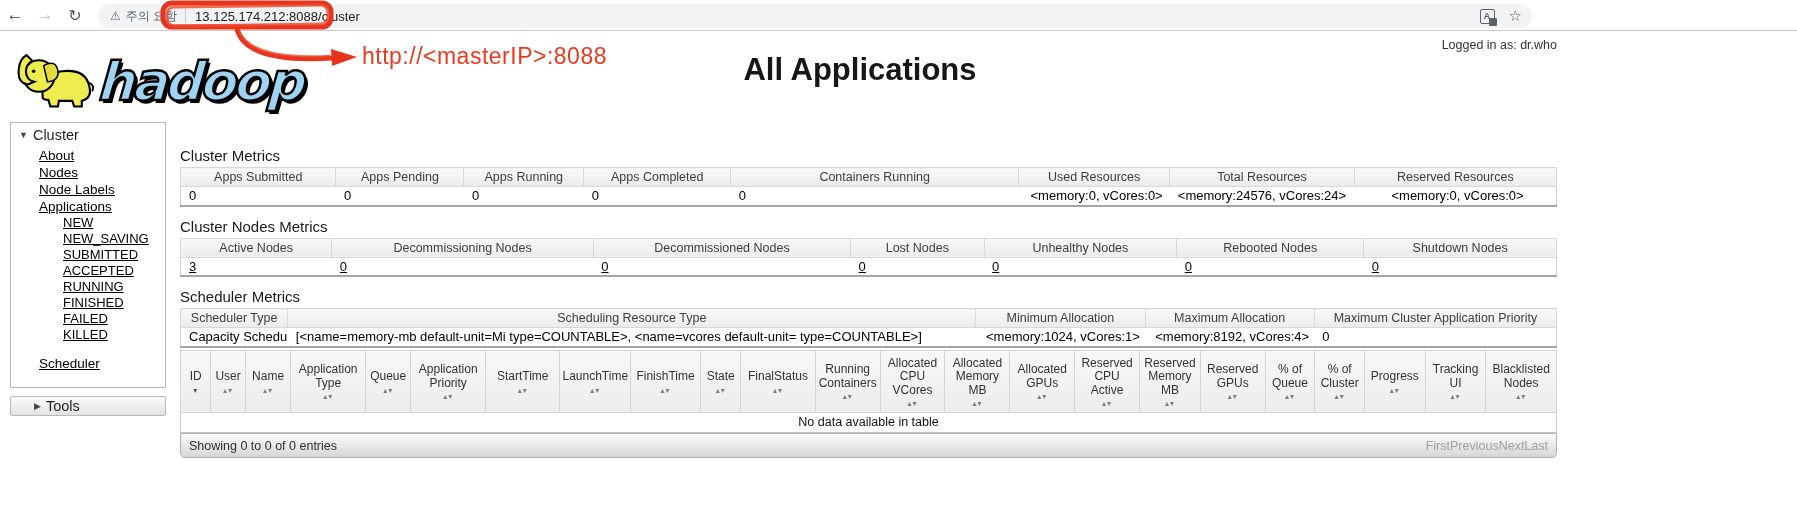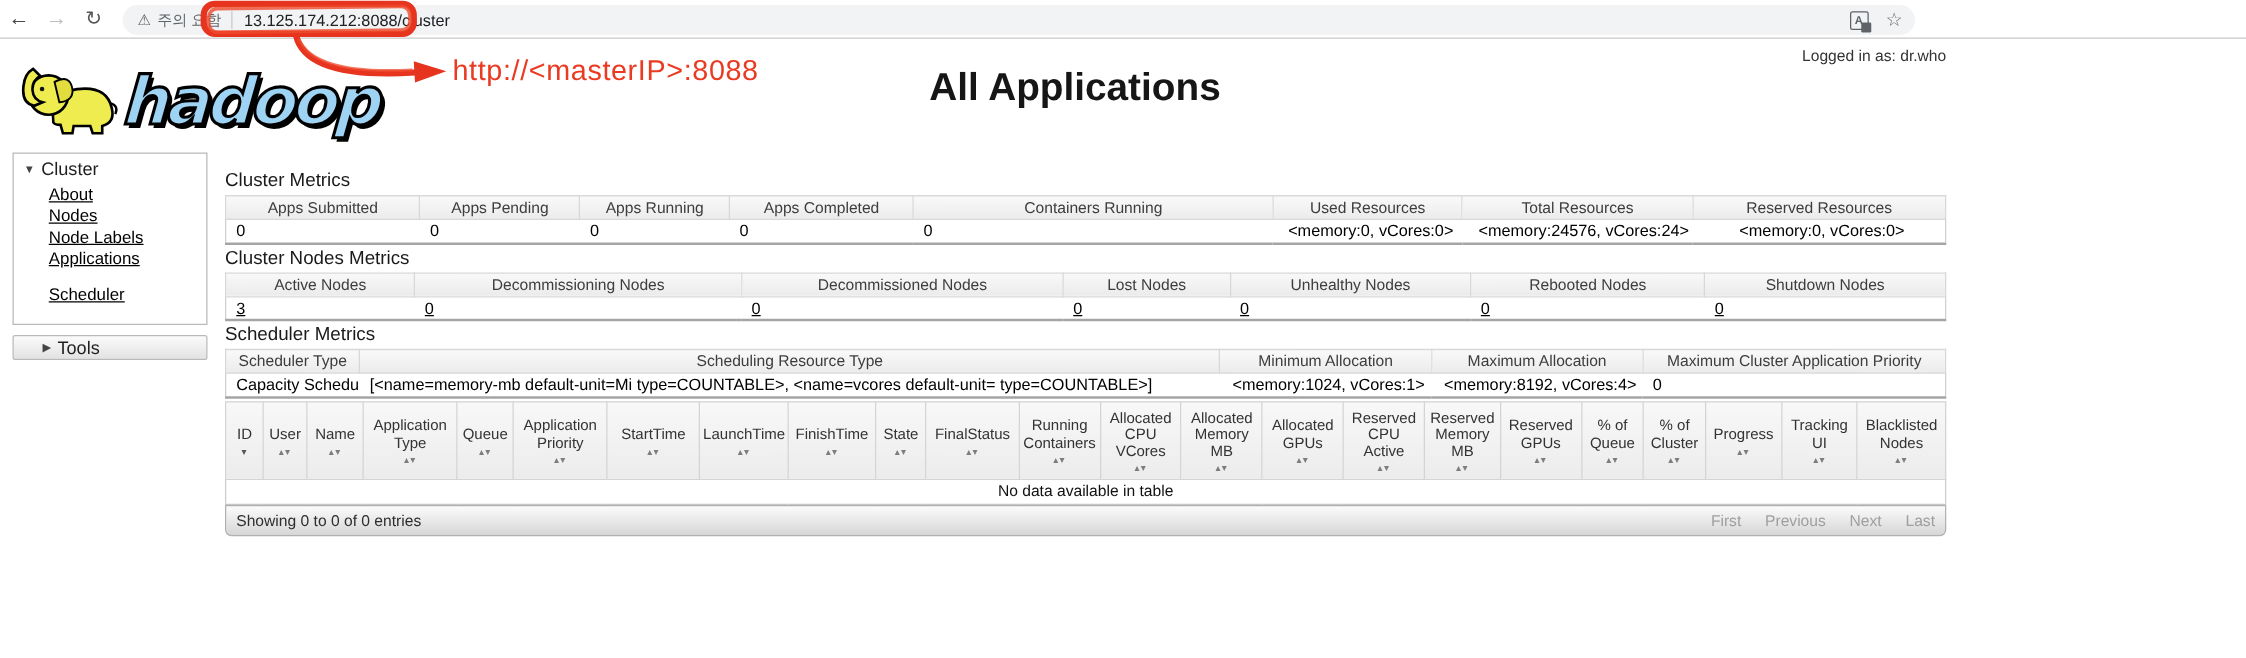--- a/index.html
+++ b/index.html
@@ -48,21 +48,21 @@
   .nav-link { display:block; font-size:13.5px; color:#000; text-decoration:underline;
     margin:1px 0 2px 28px; line-height:15px; cursor:pointer; width:fit-content; }
   .lvl2-wrap .nav-link { margin-left:52px; font-size:13px; line-height:14px; }
   .sched { margin-top:14px; }
   .tools-bar { margin-top:8px; height:20px; line-height:19px; border:1px solid #b9b9b9;
     background:linear-gradient(#fbfbfb,#e2e2e2); font-size:14.5px; color:#1f1f1f;
     padding-left:23px; border-radius:2px; cursor:pointer; }
 
   
   .main { position:absolute; left:180px; top:136px; width:1377px; }
-  .section-h { font-size:15px; color:#1a1a1a; margin:0 0 3px 0; }
+  .section-h { font-size:15px; color:#1a1a1a; margin:11px 0 3px 0; }
   table { border-collapse:collapse; width:100%; table-layout:fixed; }
   .mtable { border:1px solid #cfcfcf; border-bottom:2px solid #a5a5a5; margin-bottom:2px; }
   .mtable th { background:linear-gradient(#f9f9f9,#ebebeb); border:1px solid #d8d8d8;
     font-size:12.5px; font-weight:normal; color:#3d3d3d; height:19px; padding:1px 3px;
     text-align:center; white-space:nowrap; overflow:hidden; }
   .mtable td { font-size:13px; color:#000; height:19px; padding:1px 3px 1px 8px;
     text-align:left; white-space:nowrap; overflow:hidden; }
   .val-link { text-decoration:underline; cursor:pointer; }
 
   
@@ -83,21 +83,21 @@
   .tbl-sched th:nth-child(5){width:17.6%}
 
   
   .dt-bar { height:26px; background:linear-gradient(#fbfbfb,#d6d6d6); border:1px solid #b1b1b1;
     display:flex; align-items:center; padding:0 8px; font-size:12.5px; color:#2e2e2e; }
   .dt-top { border-radius:5px 5px 0 0; margin-top:8px; }
   .dt-bottom { border-radius:0 0 5px 5px; height:25px; }
   .len-select { margin:0 5px; width:48px; height:19px; font-size:12px; }
   .dt-search { margin-left:auto; display:flex; align-items:center; }
   .search-input { width:120px; height:17px; border:1px solid #9e9e9e; margin-left:6px; background:#fff; }
-  .paging { margin-left:auto; display:flex; gap:19px; }
+  .paging { margin-left:auto; display:flex; }
   .page-btn { color:#9f9f9f; font-size:12.5px; cursor:default; }
   .page-btn .cell-label { cursor:default; }
 
   
   .apps-table { border-left:1px solid #ccc; border-right:1px solid #ccc; }
   .apps-table th { background:linear-gradient(#f8f8f8,#ececec); border:1px solid #d4d4d4;
     font-size:12px; font-weight:normal; color:#333; padding:6px 2px 4px 2px;
     vertical-align:middle; text-align:center; cursor:pointer; }
   .apps-table th .cell-label { display:block; line-height:13.5px; }
   .sort-icon { display:block; margin-top:3px; font-size:8px; color:#7d7d7d; line-height:8px; }
@@ -163,20 +163,30 @@
 
 <div class="sidebar">
   <div class="nav-box">
     <div class="nav-head"><span class="tri">▼</span><span>Cluster</span></div>
     <div class="lvl1-wrap">
         <a class="nav-link"><span class="cell-label">About</span></a>
         <a class="nav-link"><span class="cell-label">Nodes</span></a>
         <a class="nav-link"><span class="cell-label">Node Labels</span></a>
         <a class="nav-link"><span class="cell-label">Applications</span></a>
       </div>
+    <div class="lvl2-wrap">
+        <a class="nav-link"><span class="cell-label">NEW</span></a>
+        <a class="nav-link"><span class="cell-label">NEW_SAVING</span></a>
+        <a class="nav-link"><span class="cell-label">SUBMITTED</span></a>
+        <a class="nav-link"><span class="cell-label">ACCEPTED</span></a>
+        <a class="nav-link"><span class="cell-label">RUNNING</span></a>
+        <a class="nav-link"><span class="cell-label">FINISHED</span></a>
+        <a class="nav-link"><span class="cell-label">FAILED</span></a>
+        <a class="nav-link"><span class="cell-label">KILLED</span></a>
+      </div>
     <a class="nav-link sched">Scheduler</a>
   </div>
   <div class="tools-bar"><span class="tri">▶</span><span>Tools</span></div>
 </div>
 
 <div class="main">
 
   <div class="section-h">Cluster Metrics</div>
   <table class="mtable tbl-cluster">
     <thead>
@@ -192,21 +202,21 @@
         </tr>
       </thead>
     <tbody>
         <tr>
           <td><span class="cell-label">0</span></td>
           <td><span class="cell-label">0</span></td>
           <td><span class="cell-label">0</span></td>
           <td><span class="cell-label">0</span></td>
           <td><span class="cell-label">0</span></td>
           <td style="text-align: center;"><span class="cell-label">&lt;memory:0, vCores:0&gt;</span></td>
-          <td style="text-align: right;"><span class="cell-label">&lt;memory:24576, vCores:24&gt;</span></td>
+          <td style="text-align: left;"><span class="cell-label">&lt;memory:24576, vCores:24&gt;</span></td>
           <td style="text-align: center;"><span class="cell-label">&lt;memory:0, vCores:0&gt;</span></td>
         </tr>
       </tbody>
   </table>
 
   <div class="section-h">Cluster Nodes Metrics</div>
   <table class="mtable tbl-nodes">
     <thead>
         <tr>
           <th><span class="cell-label">Active Nodes</span></th>

